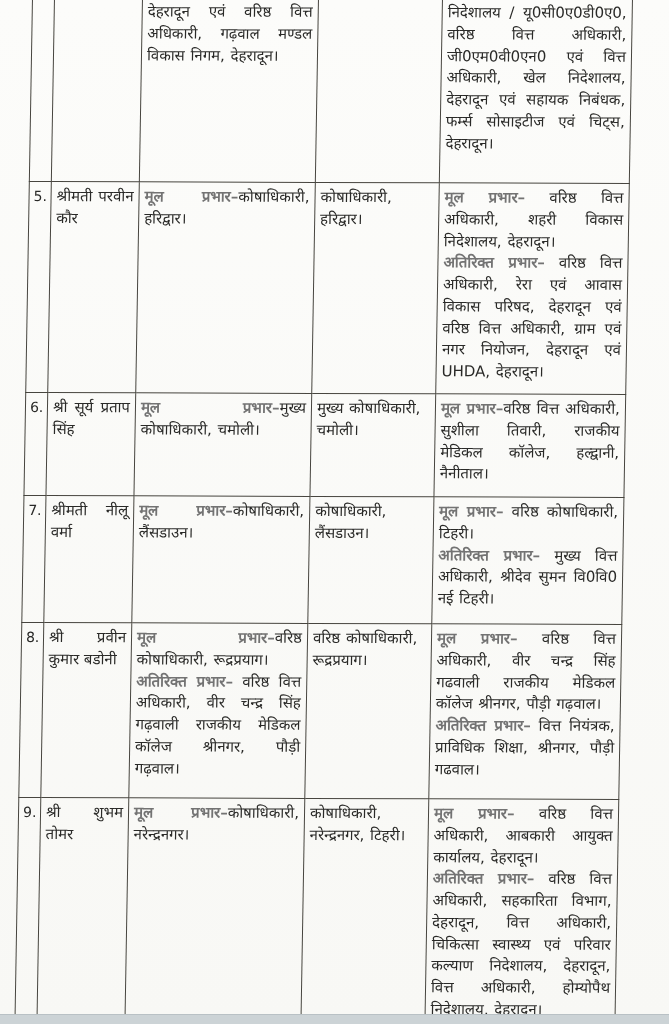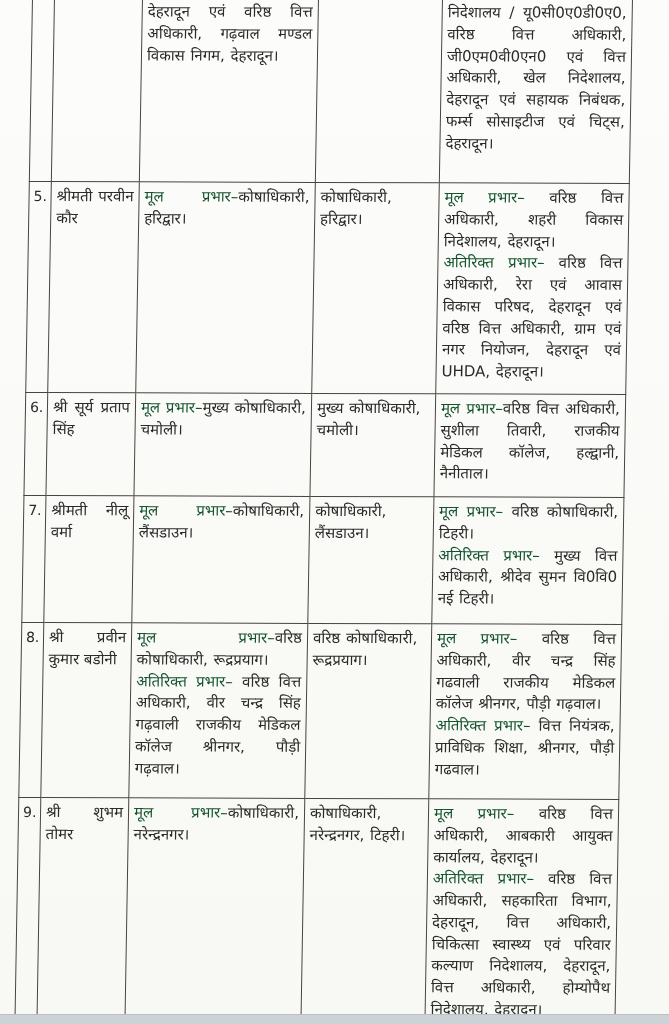--- a/index.html
+++ b/index.html
@@ -31,21 +31,21 @@
   tr:nth-child(3) td{height:96px;}
   tr:nth-child(4) td{height:120px;}
   tr:nth-child(5) td{height:168px;}
   tr:nth-child(6) td{height:240px;}
   tr:nth-child(7) td{height:8px;padding:0;border-bottom:none;}
   td.c-no{padding-left:4px;padding-right:2px;font-size:14px;text-align:left;}
   td.c-name{text-align:justify;text-align-last:auto;}
   td.c-name .nm{display:block;text-align:justify;font-family:Liberation Serif, serif;}
   td.c-orig p,td.c-new p{margin:0;text-align:justify;}
   td.c-cur{text-align:left;}
-  b.lead{font-weight:normal;color:#14532d;}
+  b.lead{font-weight:bold;color:#737373;}
   .scan-strip{
     position:absolute;left:0;right:0;bottom:0;height:9px;
     background:#ccd3d6;z-index:5;
     border-top:1px solid #b9c1c5;
   }
 </style>
 </head>
 <body>
 
 <div class="page">

